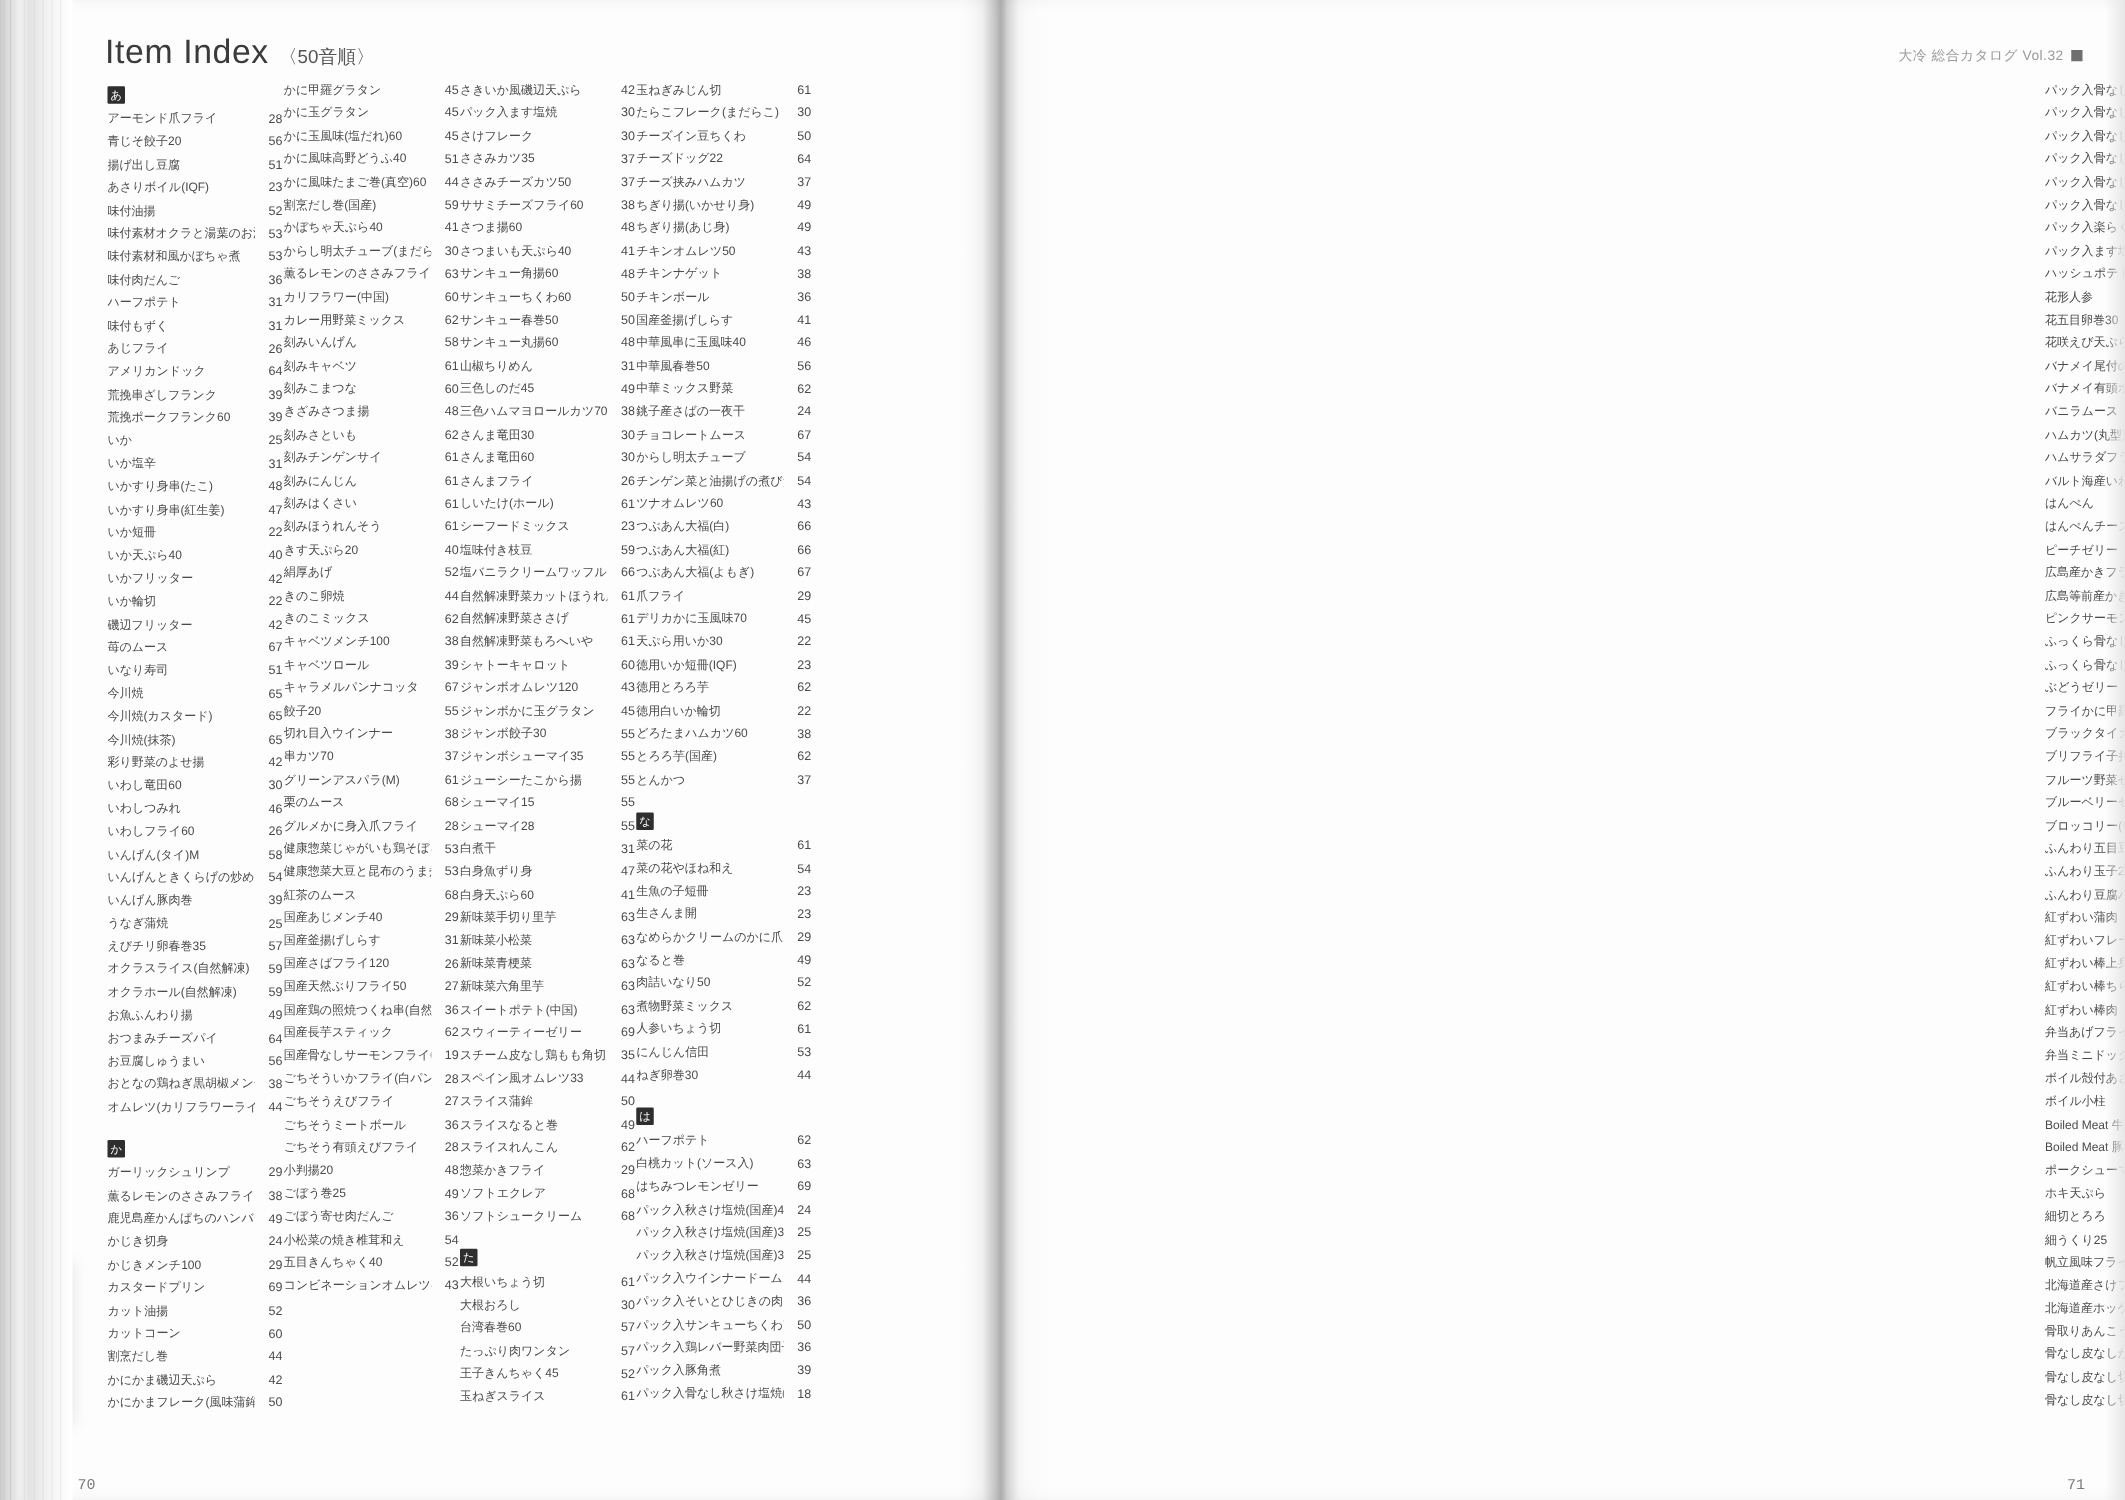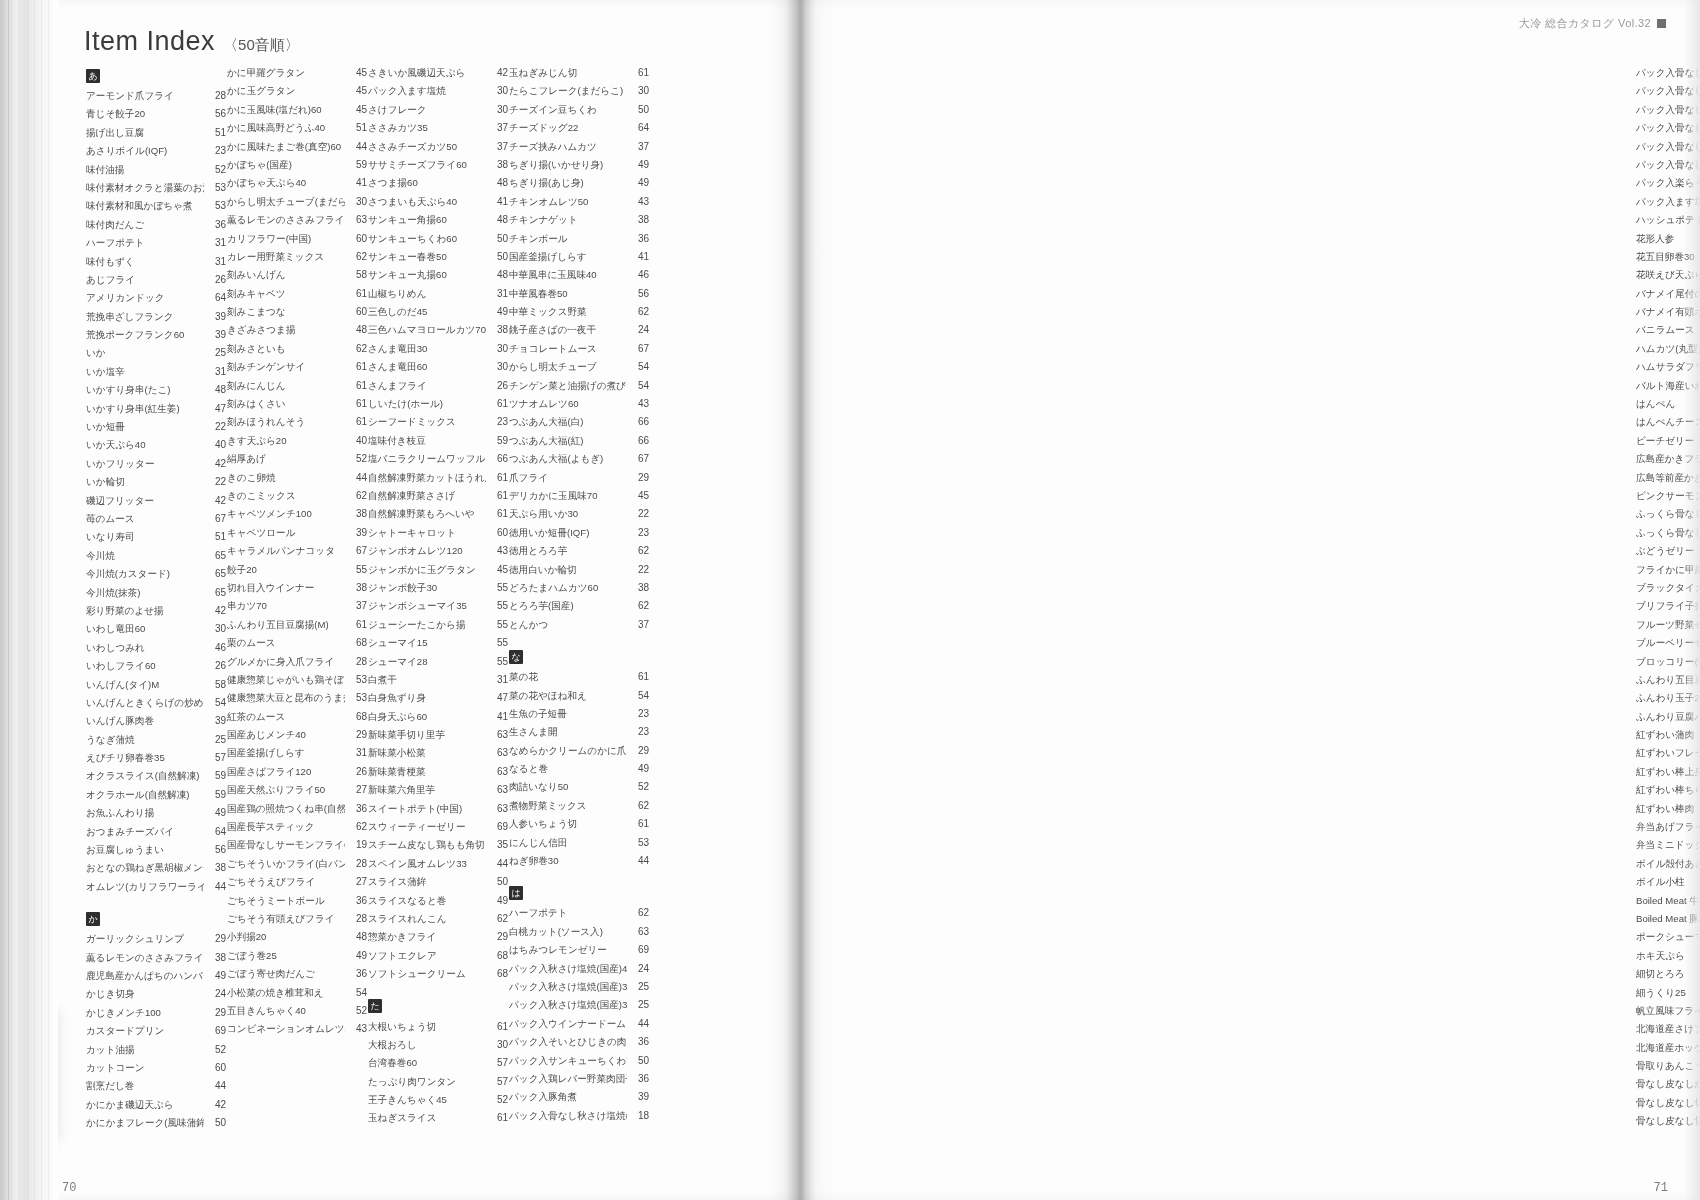--- a/index.html
+++ b/index.html
@@ -56,21 +56,21 @@
   
   #title-block{position:absolute;left:84px;top:26px;z-index:4;}
   #index-title{
     font-size:27px;letter-spacing:.5px;color:#3b3b3b;font-weight:400;
     display:inline-block;vertical-align:baseline;
   }
   #index-subtitle{
     font-size:15px;color:#555;display:inline-block;margin-left:8px;vertical-align:baseline;
   }
   #catalog-header{
-    position:absolute;right:34px;top:16px;font-size:11px;color:#9a9a9a;letter-spacing:.4px;z-index:4;text-align:right;
+    position:absolute;right:34px;top:37px;font-size:11px;color:#9a9a9a;letter-spacing:.4px;z-index:4;text-align:right;
   }
   #catalog-header .swatch{
     display:inline-block;width:9px;height:9px;background:#6f6f6f;margin-left:6px;vertical-align:-1px;
   }
   
   .colwrap{position:absolute;top:64px;display:flex;z-index:3;}
   #cols-left{left:86px;}
   #cols-right{left:836px;}
   .col{width:140px;margin-right:1px;}
   .col.wide{width:170px;}
@@ -349,21 +349,21 @@
           </div>
           <div class="entry">
             <span class="nm">かに風味高野どうふ40</span>
             <span class="pg">51</span>
           </div>
           <div class="entry">
             <span class="nm">かに風味たまご巻(真空)60</span>
             <span class="pg">44</span>
           </div>
           <div class="entry">
-            <span class="nm">かぼちゃ(国産)</span>
+            <span class="nm">割烹だし巻(国産)</span>
             <span class="pg">59</span>
           </div>
           <div class="entry">
             <span class="nm">かぼちゃ天ぷら40</span>
             <span class="pg">41</span>
           </div>
           <div class="entry">
             <span class="nm">からし明太チューブ(まだらこ)</span>
             <span class="pg">30</span>
           </div>
@@ -449,21 +449,21 @@
           </div>
           <div class="entry">
             <span class="nm">切れ目入ウインナー</span>
             <span class="pg">38</span>
           </div>
           <div class="entry">
             <span class="nm">串カツ70</span>
             <span class="pg">37</span>
           </div>
           <div class="entry">
-            <span class="nm">ふんわり五目豆腐揚(M)</span>
+            <span class="nm">グリーンアスパラ(M)</span>
             <span class="pg">61</span>
           </div>
           <div class="entry">
             <span class="nm">栗のムース</span>
             <span class="pg">68</span>
           </div>
           <div class="entry">
             <span class="nm">グルメかに身入爪フライ</span>
             <span class="pg">28</span>
           </div>

